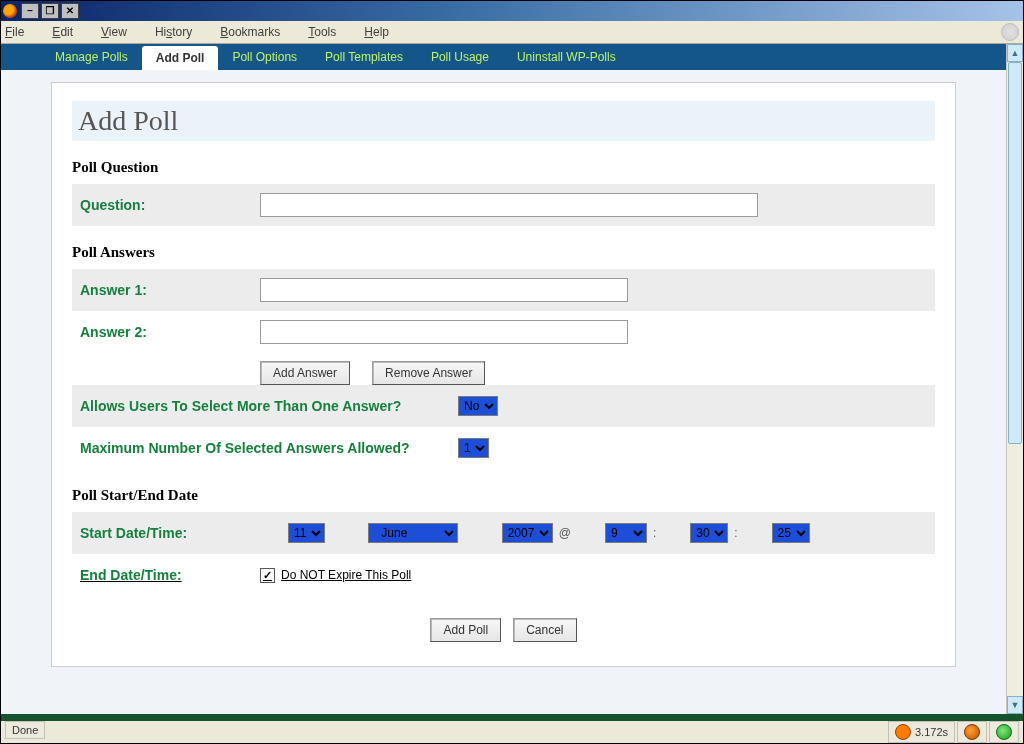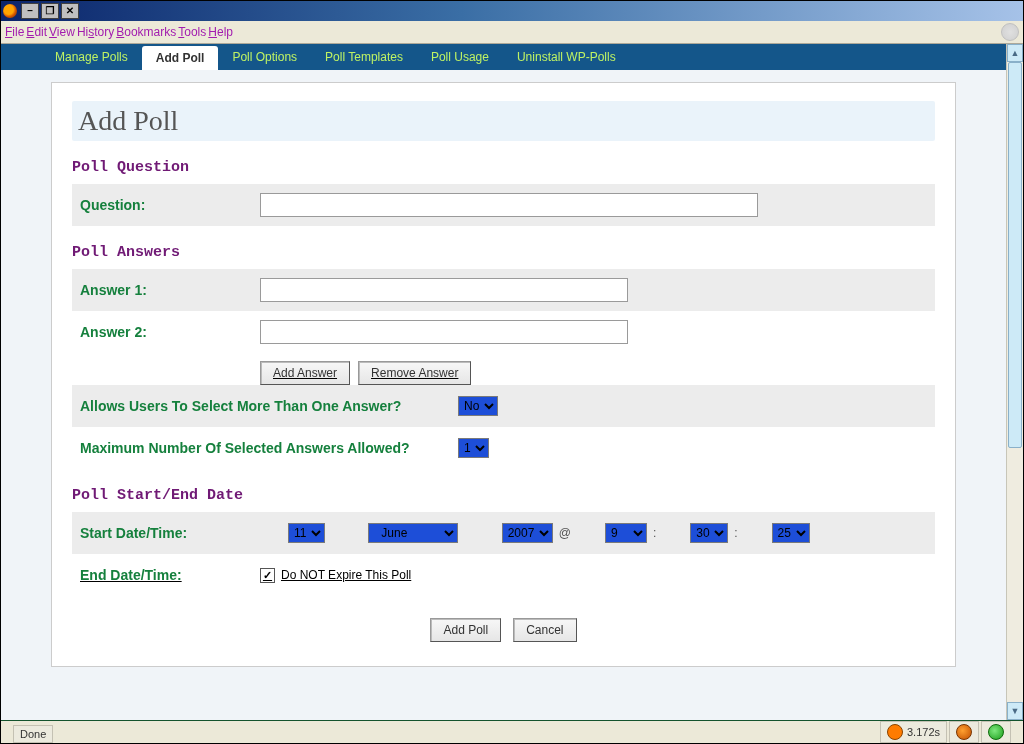--- a/index.html
+++ b/index.html
@@ -5,58 +5,58 @@
   html,body{margin:0;padding:0;font-family:"Lucida Grande",Verdana,Arial,sans-serif;font-size:12px;background:#fff;color:#000;}
   .window{width:1024px;height:744px;display:flex;flex-direction:column;position:relative;overflow:hidden;border:1px solid #000;box-sizing:border-box;}
   
   .titlebar{height:20px;background:linear-gradient(to right,#0a246a 0%,#3a6ea5 45%,#a6c2e8 100%);color:#fff;display:flex;align-items:center;padding:0 2px;font-size:11px;font-weight:bold;}
   .titlebar .ff-icon{width:14px;height:14px;border-radius:50%;background:radial-gradient(circle at 40% 40%,#ffa500 0 40%,#d35400 60%,#5c2e00 100%);margin-right:4px;flex:0 0 auto;}
   .titlebar .title-text{flex:1;white-space:nowrap;overflow:hidden;}
   .win-btns{display:flex;gap:2px;}
   .win-btn{width:16px;height:14px;background:#c0c0c0;border:1px solid #404040;display:flex;align-items:center;justify-content:center;font-size:10px;line-height:1;font-family:Arial;color:#000;}
   .win-btn.close{font-weight:bold;}
   
-  .menubar{height:22px;background:#ece9d8;border-bottom:1px solid #aca899;display:flex;align-items:center;padding:0 4px;gap:2px;font-size:12px;color:#a21caf;}
+  .menubar{height:22px;background:#ece9d8;border-bottom:1px solid #aca899;display:flex;align-items:center;padding:0 4px;gap:28px;font-size:12px;color:#404040;}
   .menubar .menu-item{cursor:default;}
   .menubar .menu-item u{text-decoration:underline;}
   .menubar .spacer{flex:1;}
   .throbber{width:16px;height:16px;border:1px solid #c0c0c0;border-radius:50%;background:radial-gradient(circle,#e0e0e0,#cfcfcf);} 
   
   .content-wrap{flex:1;display:flex;min-height:0;background:#f0f4f8;}
   .content-inner{flex:1;overflow:hidden;position:relative;}
   .vscroll{width:16px;background:#e5e2d8;border-left:1px solid #c7c5b8;display:flex;flex-direction:column;}
   .vscroll .sb-btn{height:16px;background:#cdeaf7;border:1px solid #8ab0c9;display:flex;align-items:center;justify-content:center;font-size:9px;color:#4a6a85;}
   .vscroll .sb-track{flex:1;position:relative;background:#efece0;}
   .vscroll .sb-thumb{position:absolute;left:1px;right:1px;top:0;height:60%;background:#cdeaf7;border:1px solid #8ab0c9;border-radius:2px;}
   
   .wp-tabs{background:#14568a;height:26px;display:flex;align-items:stretch;padding:0 40px;gap:0;}
   .wp-tab{color:#bef264;font-size:12px;padding:0 14px;display:flex;align-items:center;cursor:pointer;}
   .wp-tab.active{background:#fff;color:#333;font-weight:bold;border-radius:3px 3px 0 0;margin-top:2px;}
   
   .page-body{position:absolute;inset:0;padding:0 0 10px 0;}
   .panel{margin:12px 50px 0 50px;border:1px solid #cccccc;background:#fff;padding:18px 20px 24px 20px;}
   h1.page-title{font-family:Georgia,"Times New Roman",serif;font-weight:normal;color:#555;font-size:28px;margin:0 0 6px 0;padding:4px 6px;background:linear-gradient(#eaf3fa,#eaf3fa);border-radius:2px;}
-  h2.section{font-family:Liberation Mono, monospace;font-size:15px;color:#701a75;font-weight:bold;margin:18px 0 8px 0;}
+  h2.section{font-family:Liberation Serif, serif;font-size:15px;color:#000000;font-weight:bold;margin:18px 0 8px 0;}
   .row{display:flex;align-items:center;min-height:30px;}
   .row.shaded{background:#ececec;padding:6px 8px;}
   .row .label{width:180px;font-weight:bold;font-size:14px;color:#15803d;}
   .row.wide .label{width:350px;}
   .text-input{border:1px solid #9a9a9a;background:#fff;height:20px;padding:1px 3px;font-size:12px;}
   .qinput{width:490px;}
   .ainput{width:360px;}
   .btn{background:linear-gradient(#f7f7f7,#e6e6e6);border:1px solid #999;border-right-color:#555;border-bottom-color:#555;padding:4px 12px;font-size:12px;color:#333;cursor:pointer;box-shadow:1px 1px 0 #bbb inset;}
-  .btn-row{padding:8px 0 0 188px;display:flex;gap:8px;text-decoration:underline;}
+  .btn-row{padding:8px 0 0 188px;display:flex;gap:22px;}
   .select{border:1px solid #7a7a7a;background:#1d4ed8;font-size:12px;height:20px;padding:0 1px;margin-left:28px;}
   .date-row .sep{margin:0 6px;color:#555;}
   .checkbox-wrap{display:flex;align-items:center;gap:6px;}
   .checkbox{width:13px;height:13px;border:1px solid #555;background:#fff;display:flex;align-items:center;justify-content:center;font-size:11px;line-height:1;}
   .checkbox.checked::after{content:"✓";color:#000;font-weight:bold;}
   .submit-row{display:flex;justify-content:center;gap:12px;margin-top:22px;}
   
-  .statusbar{height:22px;background:#ece9d8;border-top:1px solid #14532d;display:flex;align-items:flex-end;font-size:11px;color:#333;padding:0 12px;}
+  .statusbar{height:22px;background:#ece9d8;border-top:7px solid #14532d;display:flex;align-items:flex-start;font-size:11px;color:#333;padding:0 4px;}
   .statusbar .status-text{flex:0 0 auto;padding:2px 6px;border:1px solid #c4c1b3;background:#eceade;}
   .statusbar .flex{flex:1;}
   .status-seg{padding:2px 6px;border:1px solid #c4c1b3;background:#eceade;margin-left:2px;display:flex;align-items:center;gap:4px;}
   .ico{width:14px;height:14px;border-radius:50%;}
   .ico.green{background:radial-gradient(circle at 40% 40%,#7de87d,#1a9c1a);border:1px solid #0d6b0d;}
   .ico.ff{background:radial-gradient(circle at 40% 40%,#ffa030,#c24e00);border:1px solid #7a3400;}
   .ico.fb{background:#ff7b00;border:1px solid #8a4300;}
 </style>
 </head>
 <body>

